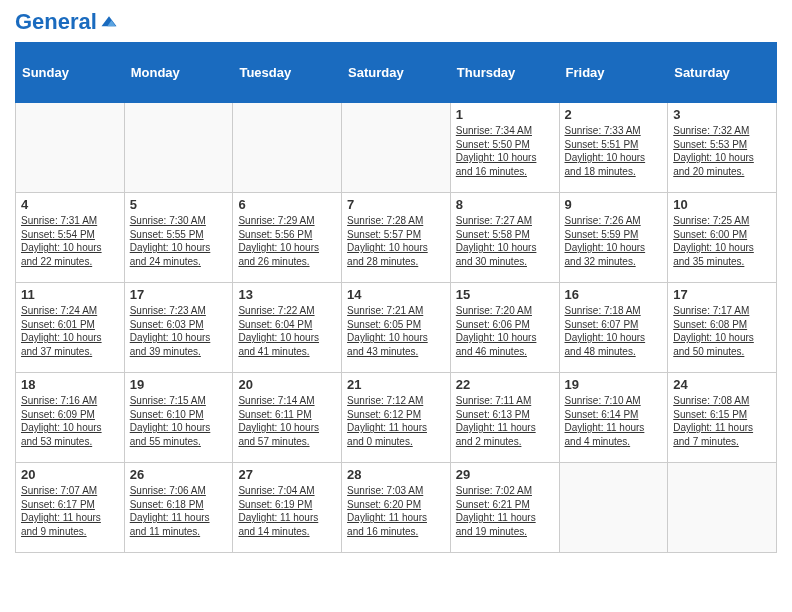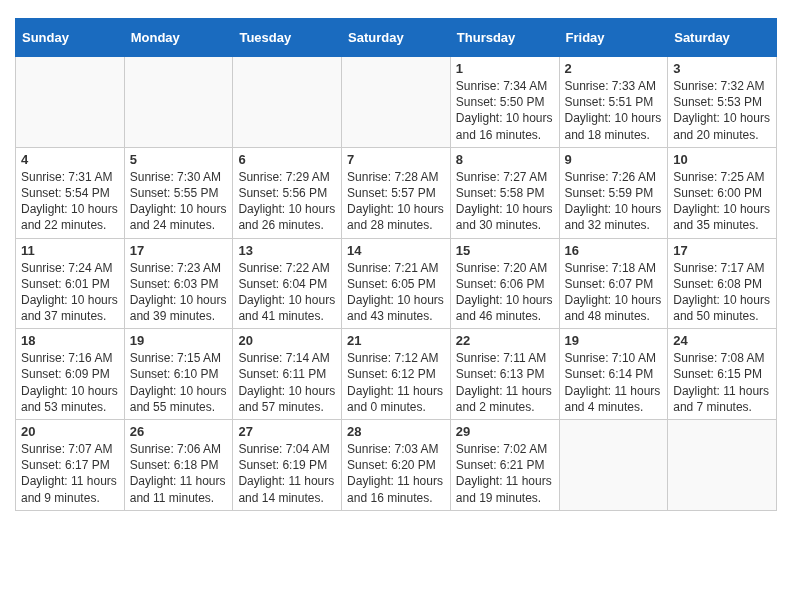--- a/index.html
+++ b/index.html
@@ -48,56 +48,66 @@
     }
     table {
       width: 100%;
       border-collapse: collapse;
       table-layout: fixed;
     }
     th {
       background-color: #1a6bbf;
       color: #fff;
       text-align: left;
-      padding: 11px 6px;
+      padding: 22px 6px;
       font-size: 13px;
       border: 1px solid #1a6bbf;
     }
     td {
       border: 1px solid #ccc;
       vertical-align: top;
       padding: 4px 5px;
       min-height: 80px;
       height: 90px;
     }
     .day-number {
       font-weight: bold;
       font-size: 13px;
       color: #333;
       display: block;
       margin-bottom: 2px;
     }
     .day-info {
-      font-size: 12px;
+      font-size: 10px;
       color: #333;
       line-height: 1.35;
+      text-decoration: underline;
     }
     .empty-cell {
       background: #f9f9f9;
     }
     tr:nth-child(even) td {
       background-color: #fff;
     }
   </style>
 </head>
 <body>
 
 <div class="header">
   <div class="logo">
     <div>
+      <div style="display:flex;align-items:center;">
+        <span class="logo-text">
+          <span>General</span>
+        </span>
+        <svg class="logo-icon" viewBox="0 0 24 24" fill="#1a6bbf">
+          <path d="M3 17 L12 5 L21 17 Z" fill="#1a6bbf"></path>
+          <path d="M10 17 L15 10 L20 17 Z" fill="#5ba3e0"></path>
+        </svg>
+      </div>
     </div>
   </div>
   <div class="title-block">
     <div class="month-title"></div>
     <div class="location"></div>
   </div>
 </div>
 
 <table>
   <thead>

